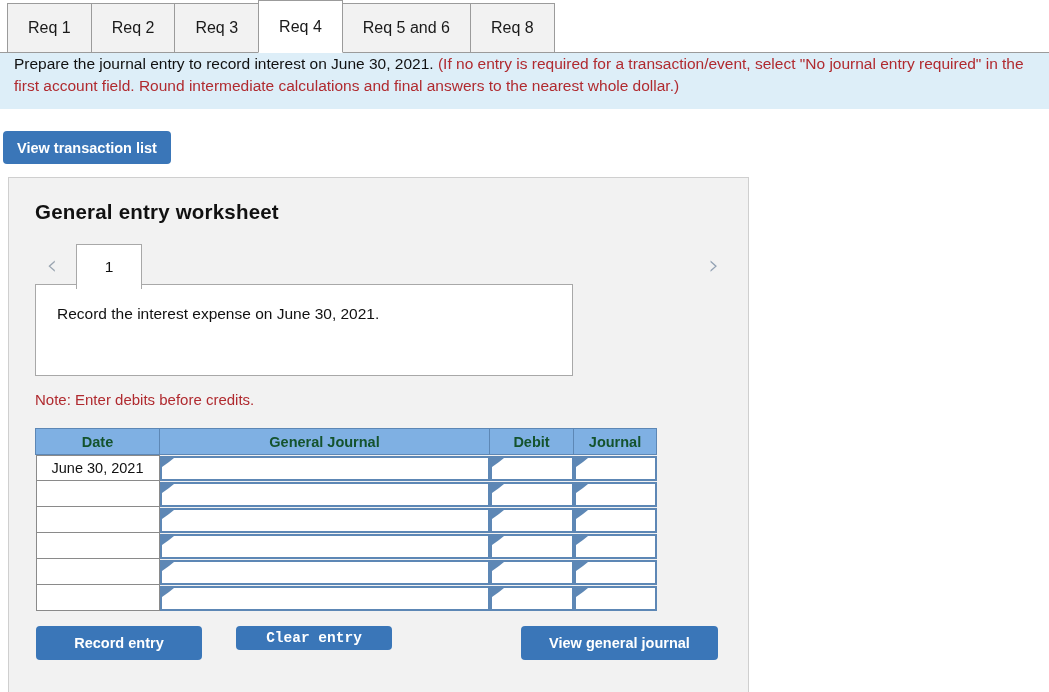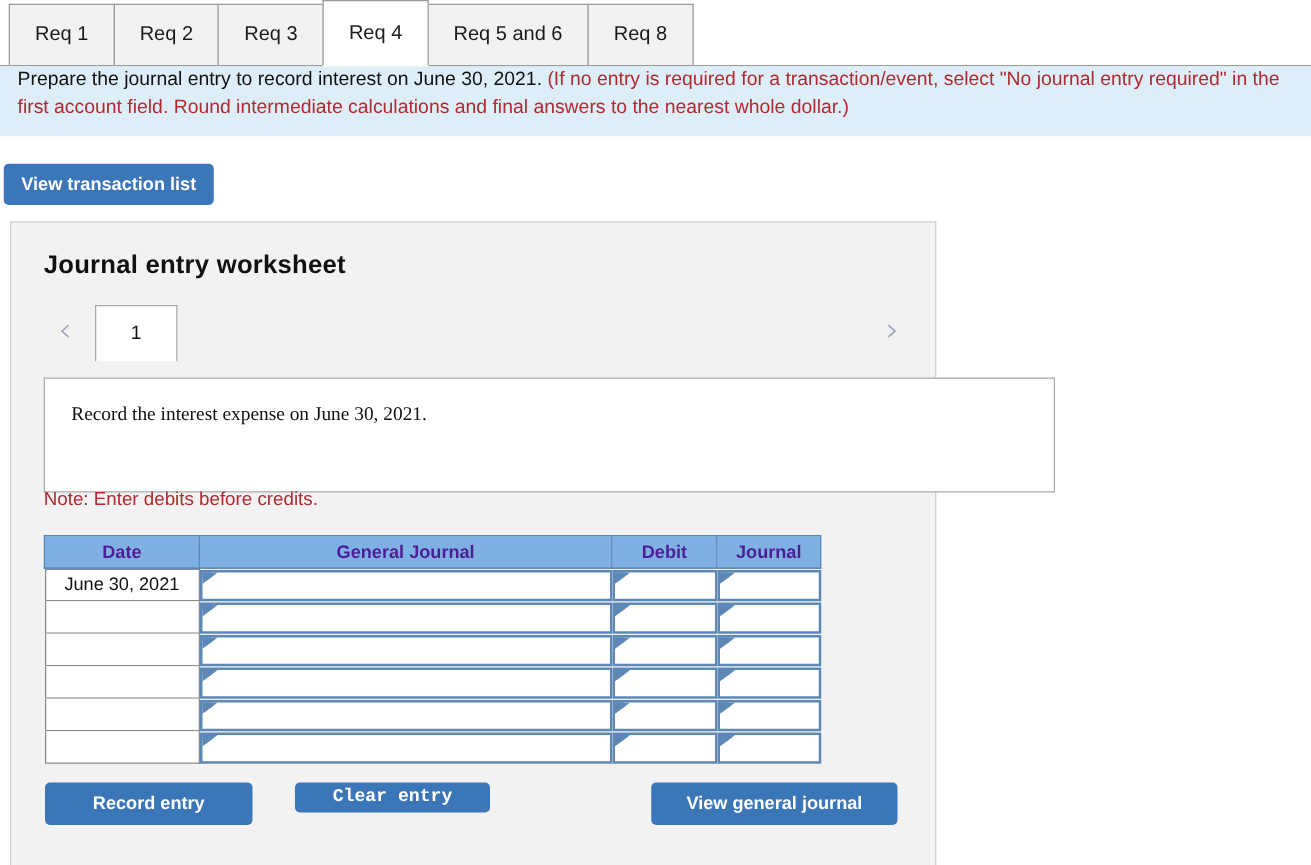--- a/index.html
+++ b/index.html
@@ -157,27 +157,26 @@
     font-size: 15.5px;
     color: #111111;
     cursor: pointer;
     z-index: 2;
   }
 
   
   .descbox {
     position: absolute;
     left: 26px;
-    top: 124px;
-    width: 809px;
+    top: 106px;
+    width: 538px;
     height: 92px;
     box-sizing: border-box;
     background: #ffffff;
     border: 1px solid #a8a8a8;
-    font-family: Liberation Serif, serif;
   }
   .descbox-text {
     padding: 20px 0 0 21px;
     font-size: 15.5px;
     color: #111111;
   }
 
   
   .note {
     position: absolute;
@@ -193,21 +192,21 @@
     left: 26px;
     top: 250px;
     border-collapse: collapse;
     table-layout: fixed;
   }
   .jtable th {
     background: #7fb0e3;
     border: 1px solid #5d87b5;
     font-size: 14.5px;
     font-weight: bold;
-    color: #4c1d95;
+    color: #14532d;
     height: 25px;
     padding: 0;
     text-align: center;
   }
   .jtable td {
     padding: 0;
     height: 26px;
     background: #f2f2f2;
   }
   .col-date  { width: 124px; }
@@ -276,21 +275,21 @@
   </div>
 
   <div class="banner">
     <span>Prepare the journal entry to record interest on June 30, 2021. </span><span class="red">(If no entry is required for a transaction/event, select "No journal entry required" in the first account field. Round intermediate calculations and final answers to the nearest whole dollar.)</span>
   </div>
 
   <button class="btn" id="view-transaction-list">View transaction list</button>
 
   <div class="panel">
 
-    <div class="panel-title">Journal entry worksheet</div>
+    <div class="panel-title">General entry worksheet</div>
 
     <div class="pager">
       <div class="chev chev-prev">‹</div>
       <div class="pager-tab">1</div>
       <div class="chev chev-next">›</div>
     </div>
 
     <div class="descbox">
       <div class="descbox-text">Record the interest expense on June 30, 2021.</div>
     </div>

